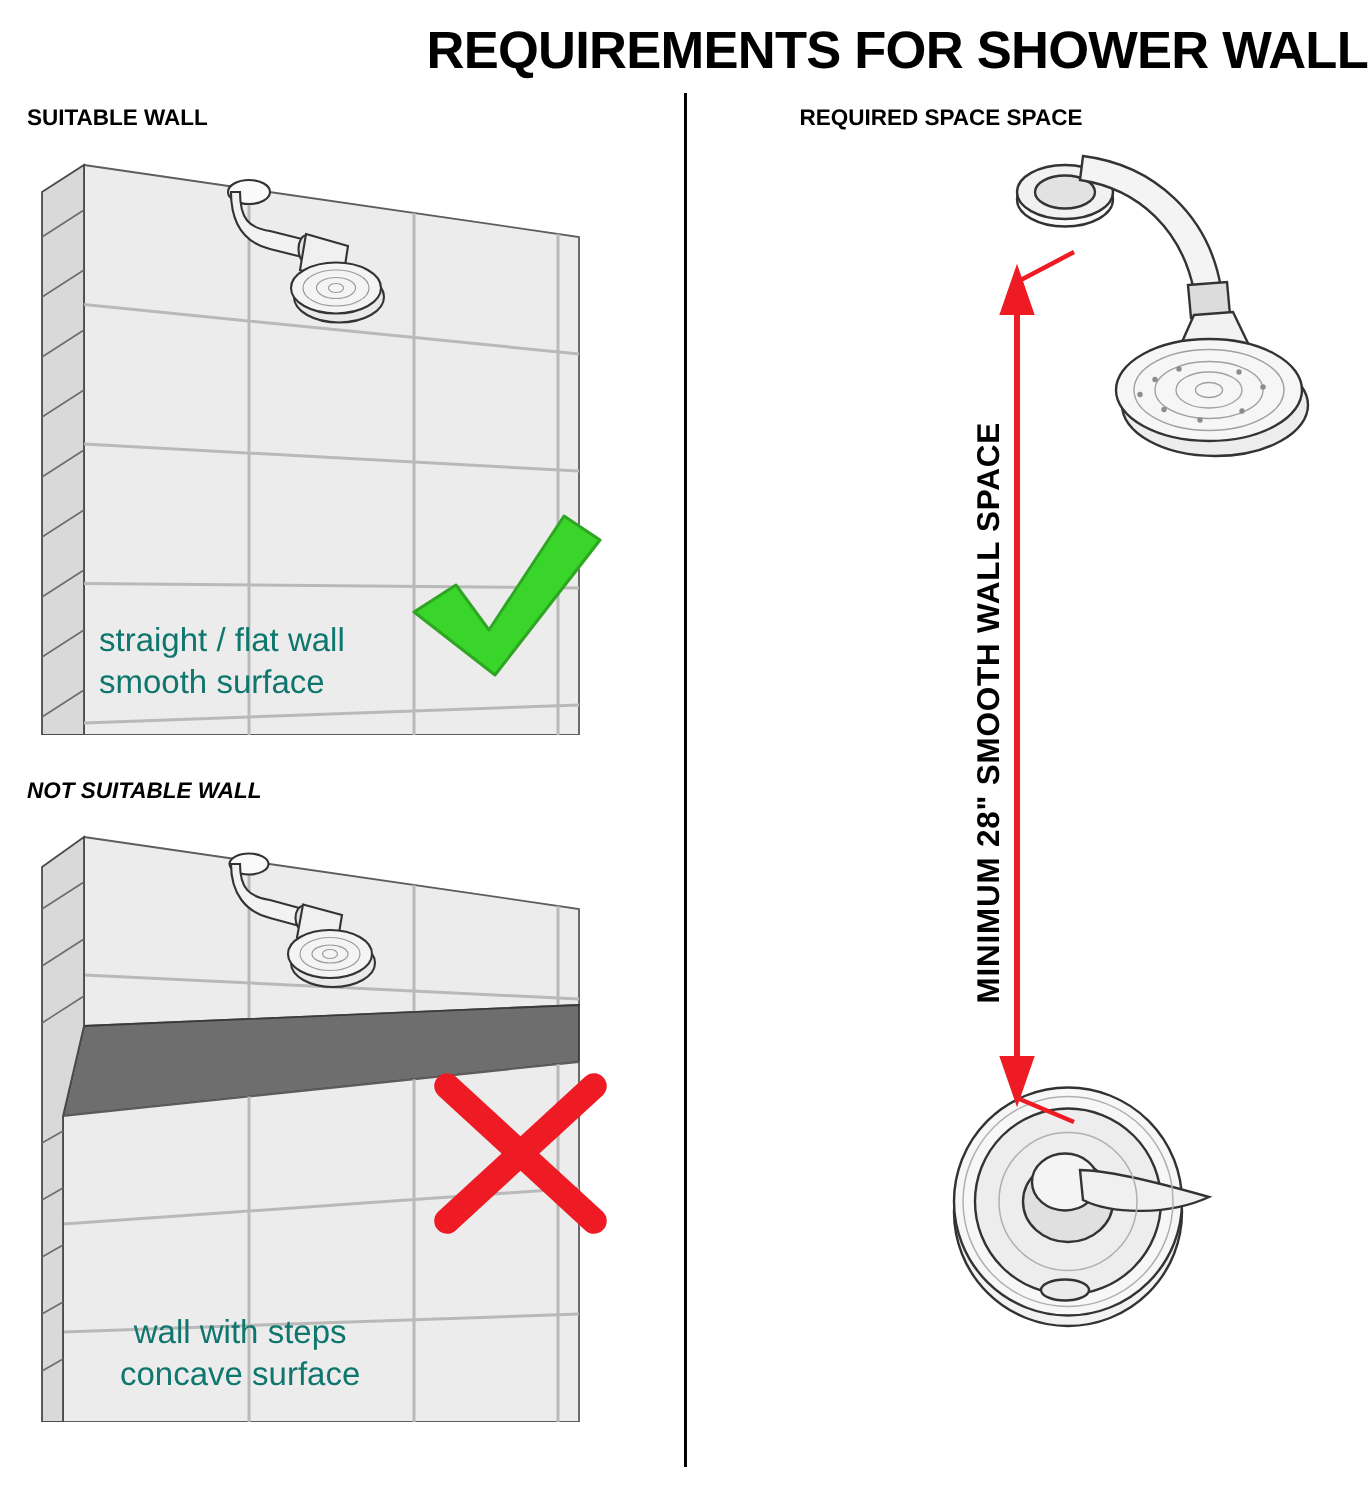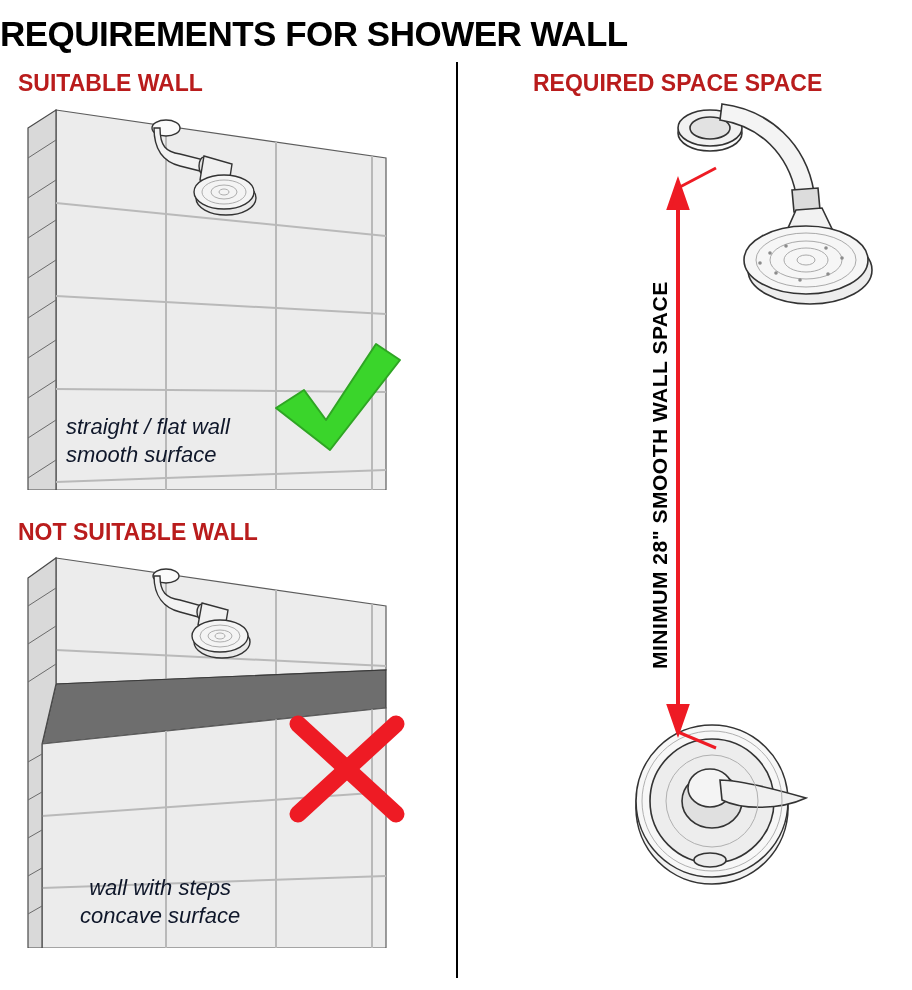--- a/index.html
+++ b/index.html
@@ -19,63 +19,62 @@
     position: relative;
     width: 912px;
     height: 990px;
   }
   
   .title {
     position: absolute;
     top: 14px;
     left: 0;
     width: 912px;
-    text-align: left;
+    text-align: right;
     font-size: 35px;
     font-weight: bold;
     letter-spacing: -0.5px;
     color: #000;
   }
   
   .v-divider {
     position: absolute;
     left: 456px;
     top: 62px;
     width: 2px;
     height: 916px;
     background: #000;
   }
   
   .red-heading {
     position: absolute;
-    color: #b91c1c;
+    color: #000000;
     font-weight: bold;
-    font-size: 23px;
+    font-size: 15px;
     letter-spacing: 0px;
   }
   #suitable-heading { left: 18px; top: 70px; }
-  #not-suitable-heading { left: 18px; top: 519px; }
+  #not-suitable-heading { left: 18px; top: 519px; font-style: italic; }
   #required-space-heading { left: 533px; top: 70px; }
 
   
   .panel {
     position: absolute;
     overflow: hidden;
   }
   #panel-suitable { left: 14px; top: 98px; width: 400px; height: 392px; }
   #panel-not-suitable { left: 14px; top: 548px; width: 400px; height: 400px; }
   #panel-required { left: 470px; top: 98px; width: 430px; height: 848px; }
 
   .caption {
     position: absolute;
     font-size: 22px;
-    color: #0f172a;
+    color: #0f766e;
     line-height: 1.28;
     white-space: pre-line;
-    font-style: italic;
   }
   #caption-suitable { left: 66px; top: 413px; }
   #caption-not-suitable { left: 80px; top: 874px; text-align: center; }
 
   .dim-label {
     position: absolute;
     left: 640px;
     top: 240px;
     width: 40px;
     height: 470px;

